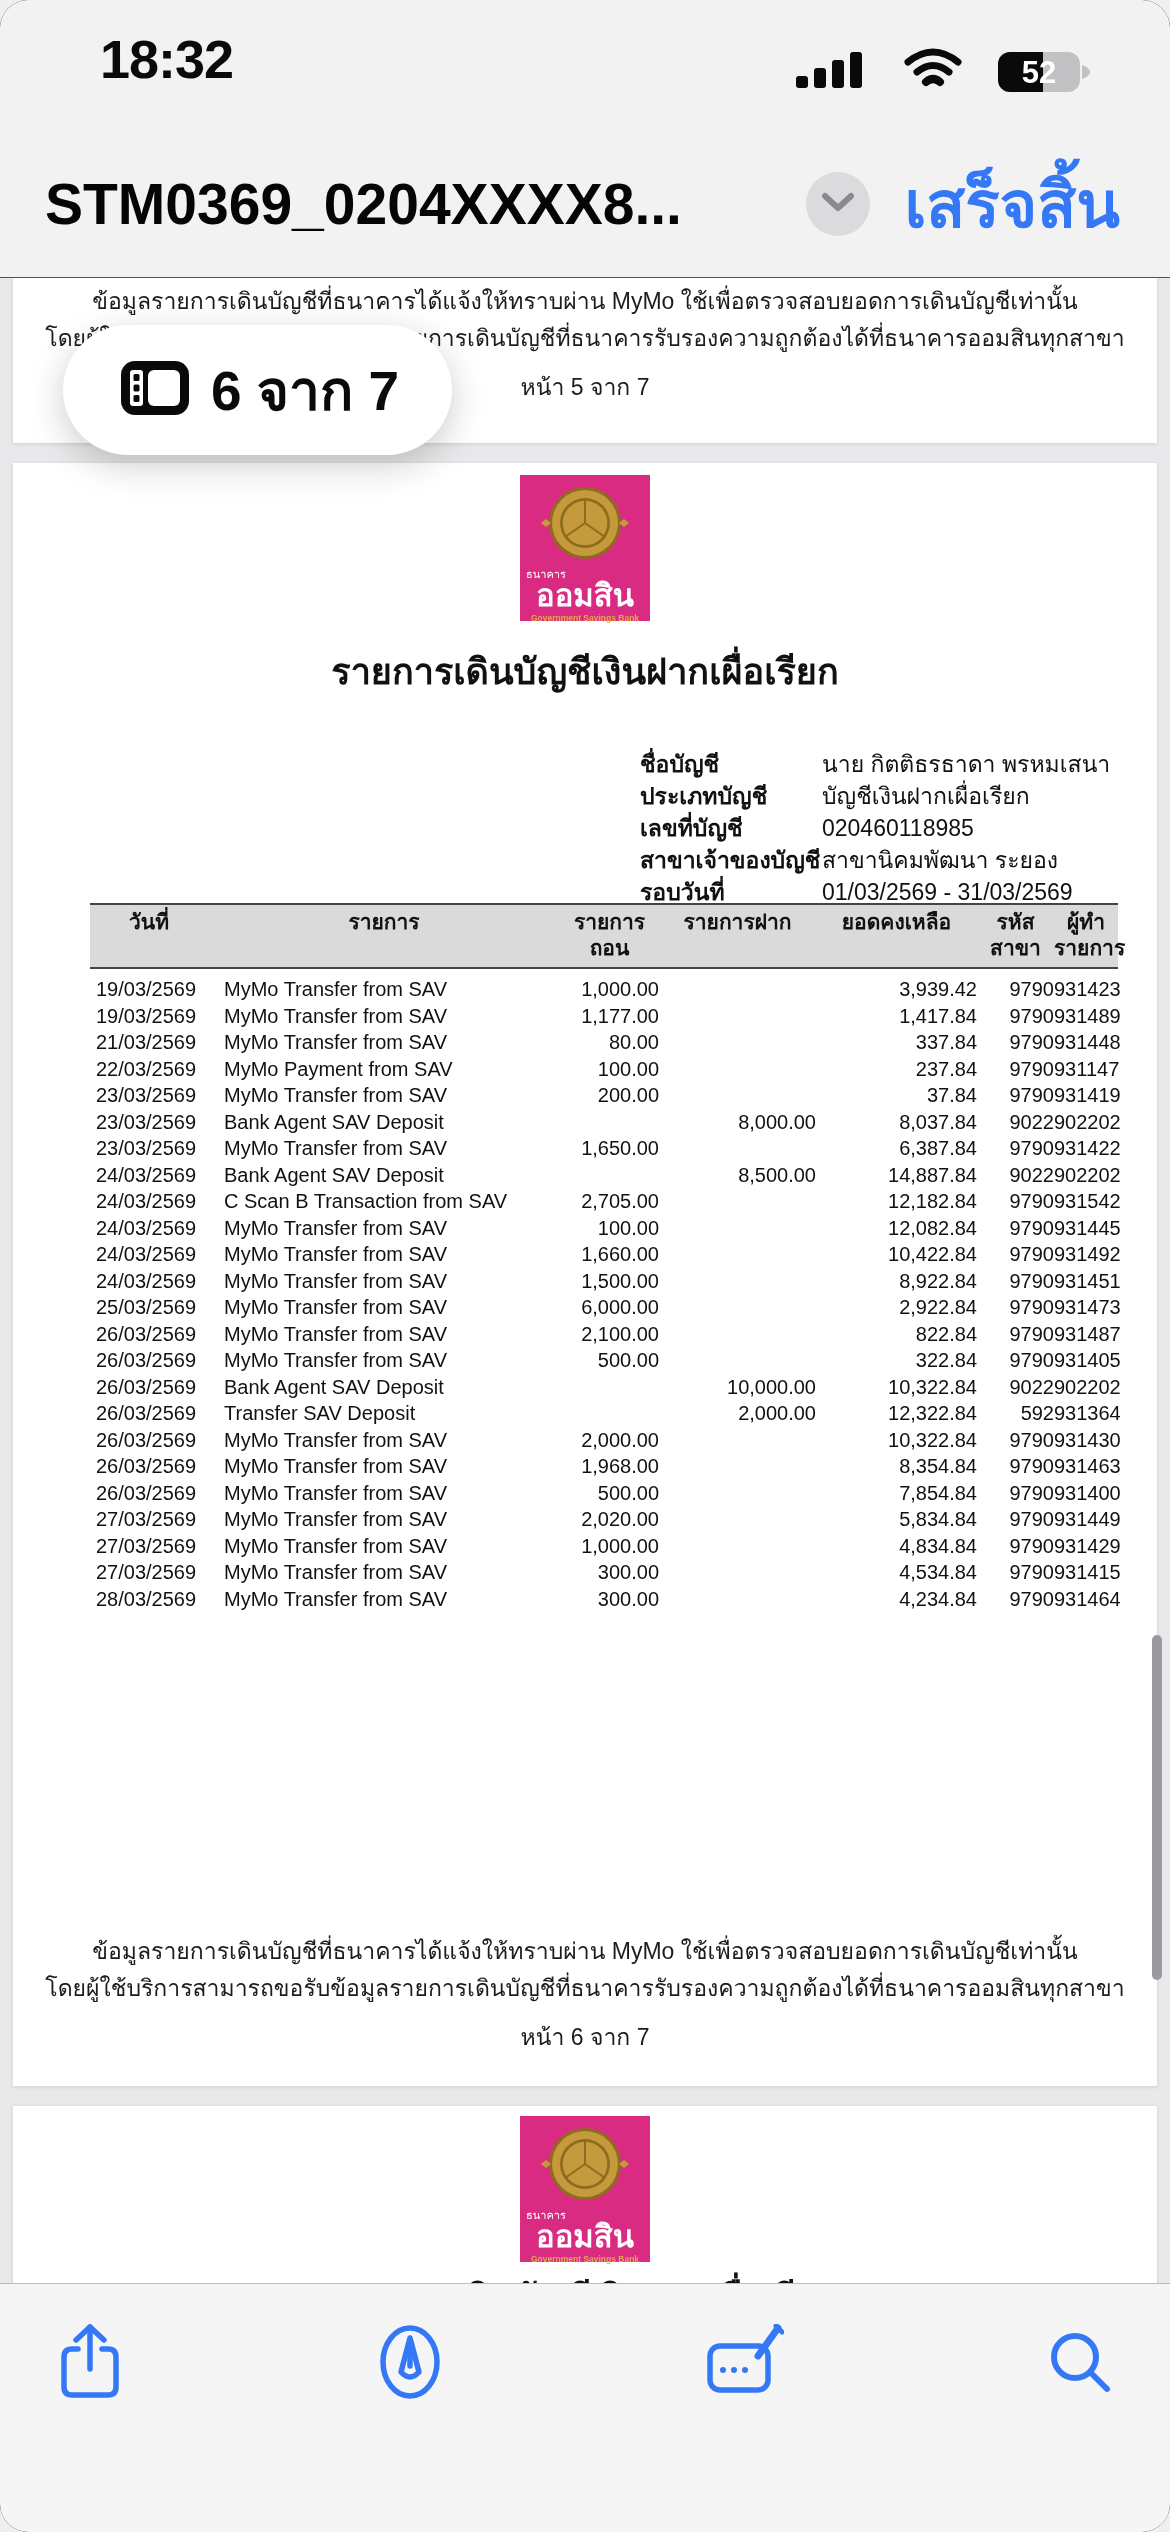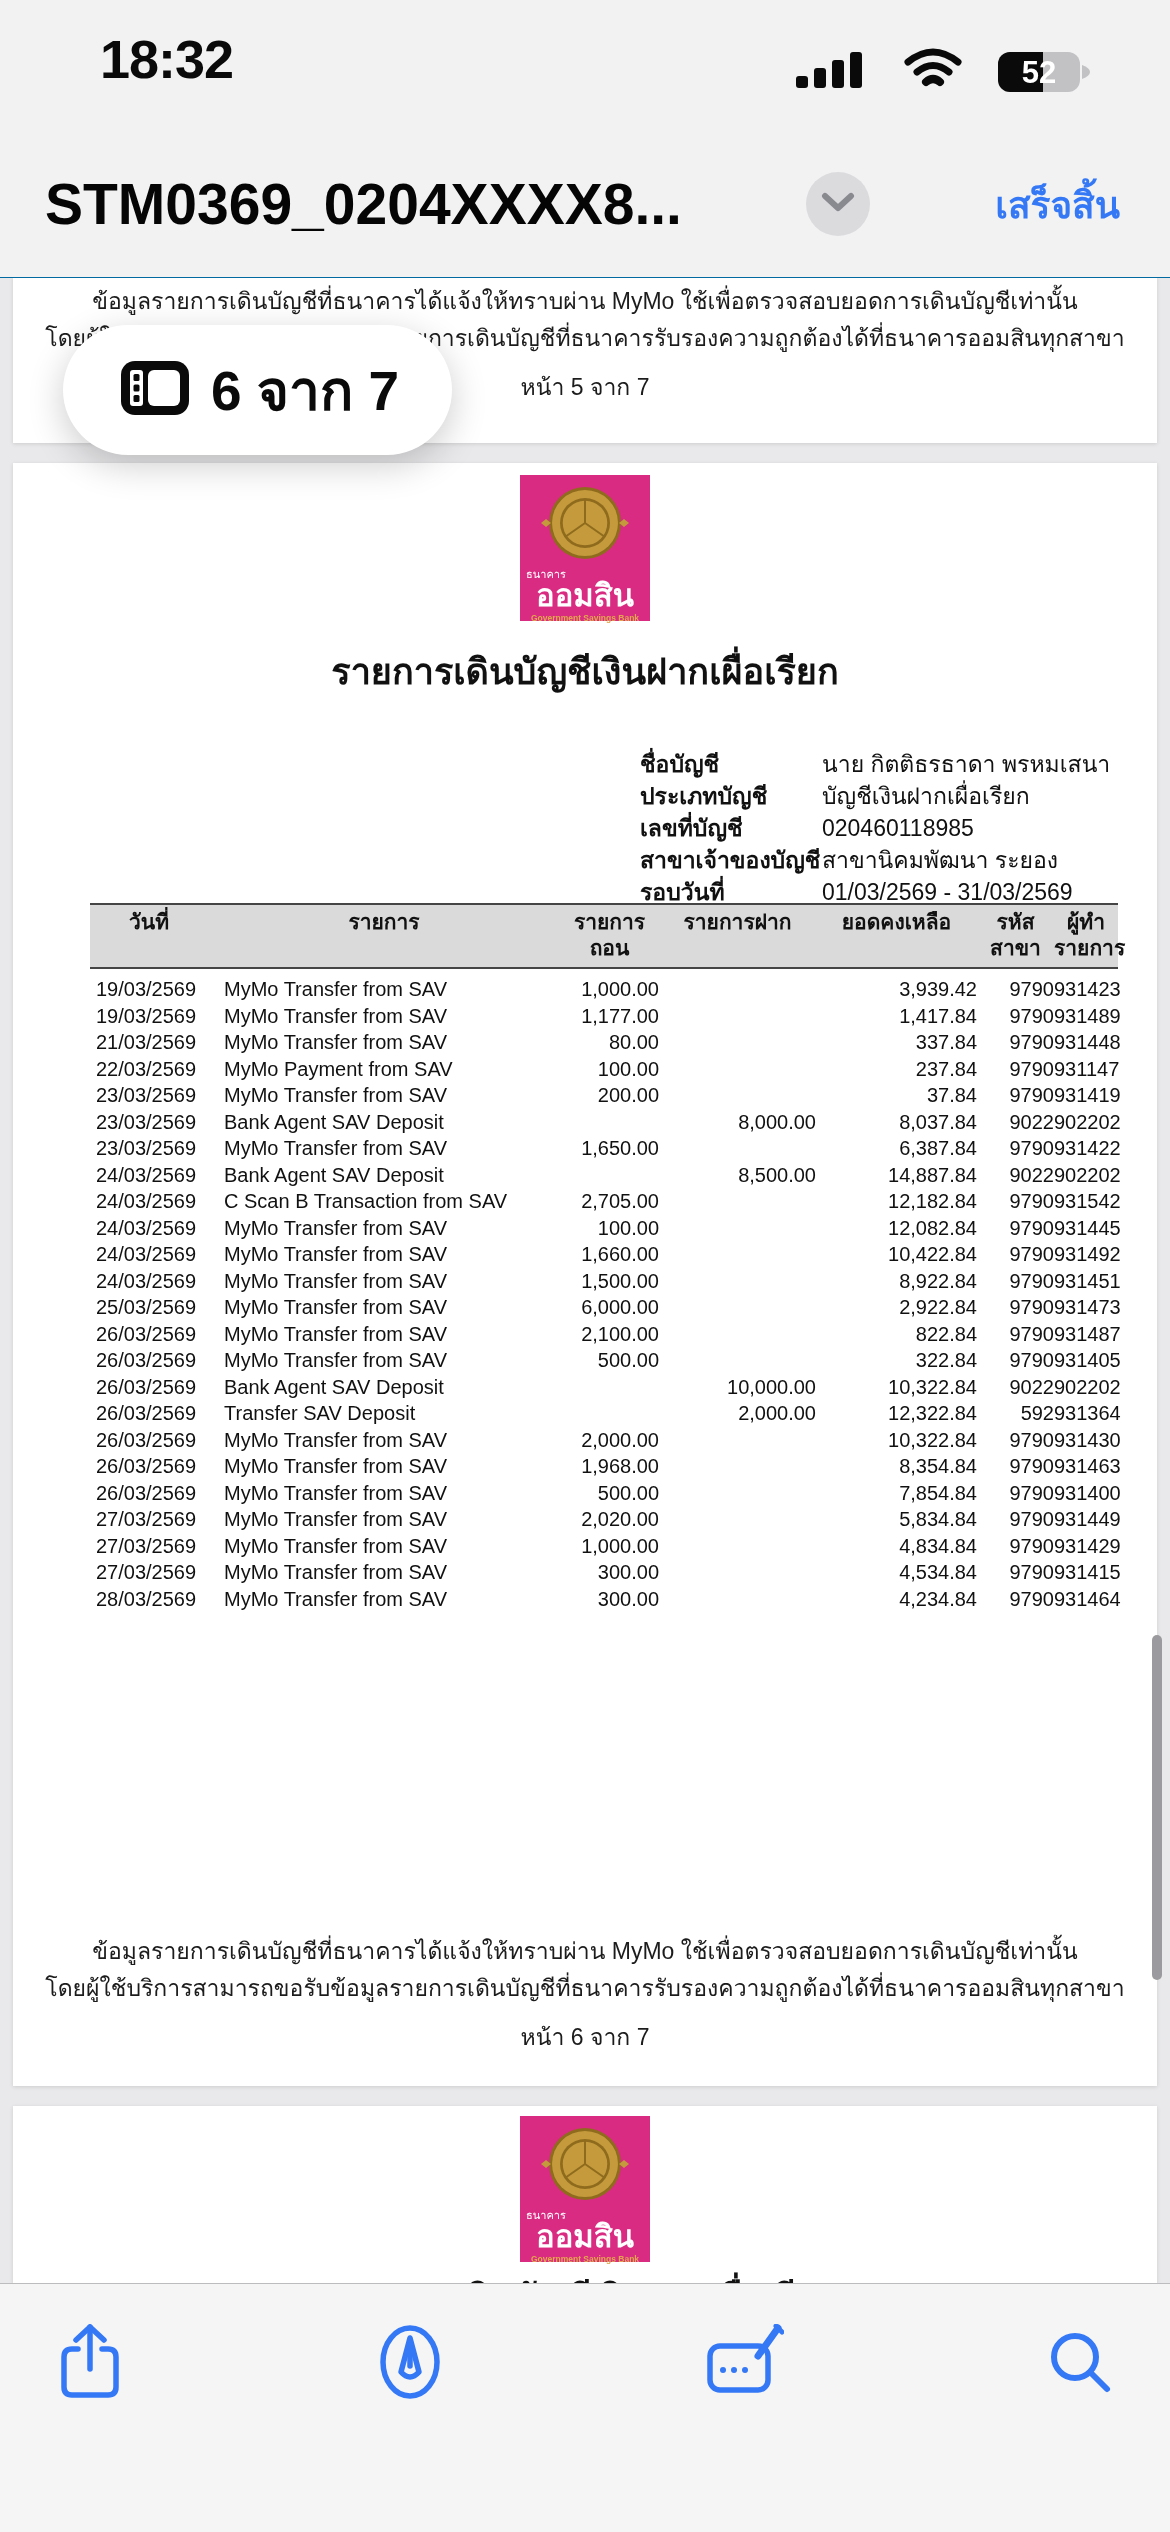--- a/index.html
+++ b/index.html
@@ -1,28 +1,28 @@
 <!DOCTYPE html>
 <html><head>
 <meta charset="utf-8">
 <style>
   html,body{margin:0;padding:0;}
   body{font-family:"Liberation Sans", sans-serif; background:#EFEFF0;}
-  .screen{position:relative;width:1170px;height:2532px;background:#000000;overflow:hidden;}
+  .screen{position:relative;width:1170px;height:2532px;background:#000000;overflow:hidden;border-radius:28px;}
 
   
   .status-bar{position:absolute;top:0;left:0;width:1170px;height:130px;background:#F2F2F3;z-index:30;}
   .status-time{position:absolute;left:100px;top:28px;font-size:54px;font-weight:700;color:#0A0A0A;letter-spacing:-1px;}
   .status-icons{position:absolute;right:80px;top:48px;display:flex;align-items:center;gap:35px;}
 
   
   .nav-bar{position:absolute;top:130px;left:0;width:1170px;height:147px;background:#F2F2F3;border-bottom:1px solid #0369a1;z-index:30;}
   .nav-title{position:absolute;left:45px;top:50%;transform:translateY(-50%);max-width:770px;font-size:57px;font-weight:700;color:#050505;white-space:nowrap;overflow:hidden;}
   .nav-chevron-btn{position:absolute;left:806px;top:50%;transform:translateY(-50%);width:64px;height:64px;border-radius:50%;background:#DBDBDE;display:flex;align-items:center;justify-content:center;}
-  .nav-done{position:absolute;right:50px;top:50%;transform:translateY(-50%);font-size:37px;font-weight:600;color:#3478F6;}
+  .nav-done{position:absolute;right:50px;top:50%;transform:translateY(-50%);font-size:64px;font-weight:600;color:#3478F6;}
 
   
   .doc-area{position:absolute;top:277px;left:0;width:1170px;height:2006px;background:#E9E9EB;}
   .page{position:absolute;left:13px;width:1144px;background:#FFFFFF;box-shadow:0 1px 4px rgba(0,0,0,0.12);}
   .page5{top:0;height:166px;}
   .page6{top:186px;height:1623px;}
   .page7{top:1829px;height:177px;overflow:hidden;}
 
   .pdf-footer{text-align:center;color:#1C1C1C;font-size:23px;line-height:37px;}
   .page5 .pdf-footer{padding-top:6px;}

